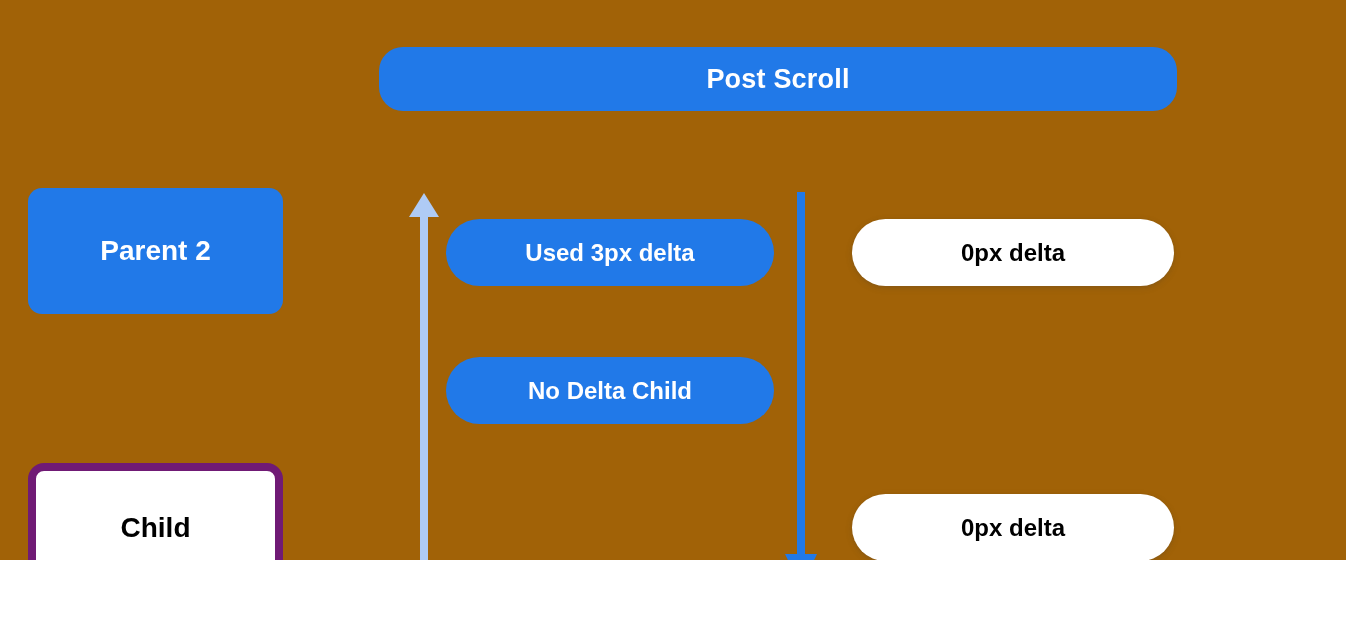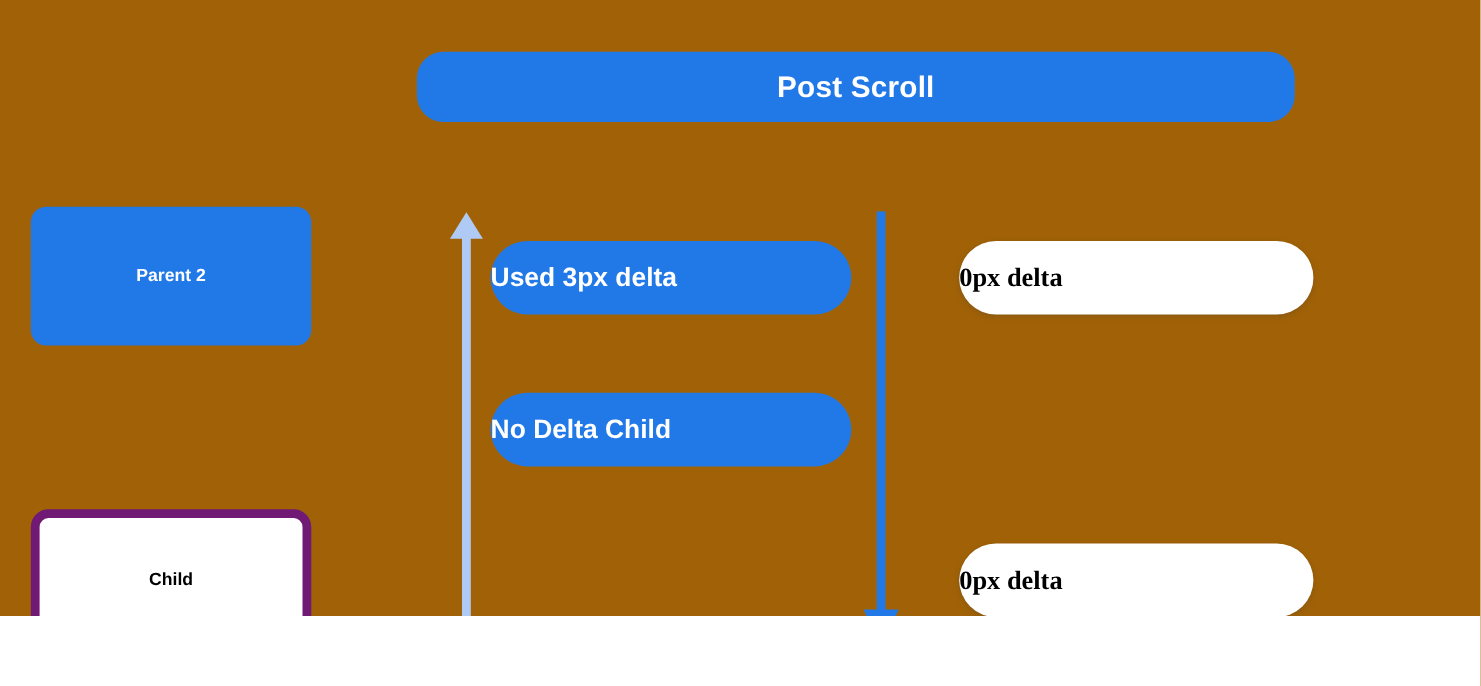--- a/index.html
+++ b/index.html
@@ -46,21 +46,21 @@
   .node-box {
     position: absolute;
     left: 28px;
     width: 255px;
     display: flex;
     align-items: center;
     justify-content: center;
     box-sizing: border-box;
   }
   .node-box .node-label {
-    font-size: 16px;
+    font-size: 28px;
     font-weight: bold;
     line-height: 1;
   }
 
   .node-box.filled {
     background: #2179e8;
     border-radius: 14px;
   }
   .node-box.filled .node-label {
     color: #ffffff;
@@ -87,20 +87,21 @@
     height: 396px;
   }
   #arrow-up   { left: 407px; }
   #arrow-down { left: 784px; }
 
   
   .pill {
     position: absolute;
     display: flex;
     align-items: center;
+    justify-content: center;
     box-sizing: border-box;
   }
   .pill .pill-label {
     font-size: 24px;
     font-weight: bold;
     line-height: 1;
     white-space: nowrap;
   }
 
   .pill.solid {
@@ -110,28 +111,27 @@
     background: #2179e8;
     border-radius: 34px;
   }
   .pill.solid .pill-label { color: #ffffff; }
 
   #pill-used-delta  { top: 219px; }
   #pill-no-delta    { top: 357px; }
 
   
   .pill.ghost {
-    left: 872px;
+    left: 852px;
     width: 322px;
     height: 67px;
     background: #ffffff;
     border-radius: 34px;
     box-shadow: 0 2px 7px rgba(60,64,67,0.16),
                 0 1px 3px rgba(60,64,67,0.12);
-    font-family: Liberation Serif, serif;
   }
   .pill.ghost .pill-label { color: #000000; }
 
   #pill-delta-top    { top: 219px; }
   #pill-delta-bottom { top: 494px; }
 </style>
 </head>
 <body>
 
 <div id="canvas">

